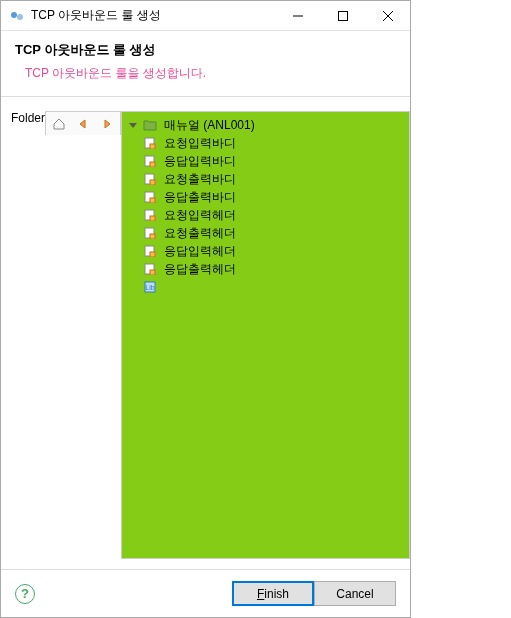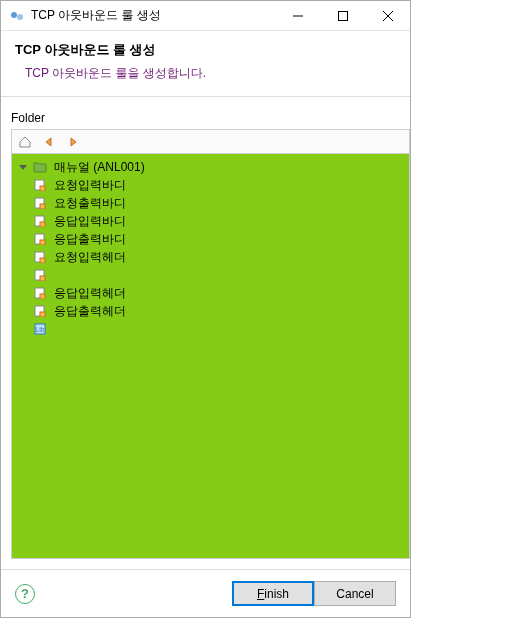--- a/index.html
+++ b/index.html
@@ -7,23 +7,23 @@
     
     .window { width: 411px; height: 618px; border: 1px solid #aaa; display: flex; flex-direction: column; background: #fff; }
     
     .titlebar { height: 30px; display: flex; align-items: center; padding: 0 0 0 8px; background: #fff; border-bottom: 1px solid #e5e5e5; }
     .titlebar .app-icon { width: 16px; height: 16px; margin-right: 6px; }
     .titlebar .title { flex: 1; font-size: 12px; }
     .titlebar .win-btn { width: 45px; height: 29px; display: flex; align-items: center; justify-content: center; cursor: default; }
     
     .header { padding: 10px 14px 14px 14px; border-bottom: 1px solid #ddd; background: #fff; }
     .header .h-title { font-size: 13px; font-weight: bold; margin-bottom: 6px; }
-    .header .h-desc { font-size: 12px; margin-left: 10px; color: #701a75; }
-    
-    .content { flex: 1; padding: 14px 0 10px 10px; display: flex; flex-direction: column; justify-content: space-between; }
+    .header .h-desc { font-size: 12px; margin-left: 10px; color: #ec4899; }
+    
+    .content { flex: 1; padding: 14px 0 10px 10px; display: flex; flex-direction: row; justify-content: space-between; }
     .folder-label { font-size: 12px; margin-bottom: 4px; }
     
     .toolbar { height: 24px; border: 1px solid #ccc; border-bottom: none; display: flex; align-items: center; gap: 6px; padding: 0 4px; background: #fafafa; }
     .tb-btn { width: 18px; height: 18px; display: flex; align-items: center; justify-content: center; cursor: pointer; }
     
     .tree { flex: 1; border: 1px solid #ccc; overflow: auto; padding: 4px 2px; background: #84cc16; }
     .tree ul { list-style: none; padding-left: 0; }
     .tree li { white-space: nowrap; }
     .row { display: flex; align-items: center; height: 18px; padding: 0 2px; }
     .twisty { width: 14px; height: 14px; display: inline-flex; align-items: center; justify-content: center; cursor: pointer; }
@@ -137,33 +137,33 @@
                       </li>
                     <li>
                         <div class="row">
                       <span class="twisty none"></span>
                       <span class="node-icon">
                             <svg width="14" height="12" viewBox="0 0 14 12">
                               <rect x="2" y="1" width="9" height="10" fill="#fff" stroke="#888"></rect>
                               <rect x="7" y="7" width="5" height="5" fill="#ffb74d" stroke="#c07020"></rect>
                             </svg>
                           </span>
+                      <span class="node-label">응답입력바디</span>
+                    </div>
+                      </li>
+                    <li>
+                        <div class="row">
+                      <span class="twisty none"></span>
+                      <span class="node-icon">
+                            <svg width="14" height="12" viewBox="0 0 14 12">
+                              <rect x="2" y="1" width="9" height="10" fill="#fff" stroke="#888"></rect>
+                              <rect x="7" y="7" width="5" height="5" fill="#ffb74d" stroke="#c07020"></rect>
+                            </svg>
+                          </span>
                       <span class="node-label">요청출력바디</span>
-                    </div>
-                      </li>
-                    <li>
-                        <div class="row">
-                      <span class="twisty none"></span>
-                      <span class="node-icon">
-                            <svg width="14" height="12" viewBox="0 0 14 12">
-                              <rect x="2" y="1" width="9" height="10" fill="#fff" stroke="#888"></rect>
-                              <rect x="7" y="7" width="5" height="5" fill="#ffb74d" stroke="#c07020"></rect>
-                            </svg>
-                          </span>
-                      <span class="node-label">응답입력바디</span>
                     </div>
                       </li>
                     <li>
                         <div class="row">
                       <span class="twisty none"></span>
                       <span class="node-icon">
                             <svg width="14" height="12" viewBox="0 0 14 12">
                               <rect x="2" y="1" width="9" height="10" fill="#fff" stroke="#888"></rect>
                               <rect x="7" y="7" width="5" height="5" fill="#ffb74d" stroke="#c07020"></rect>
                             </svg>
@@ -187,20 +187,21 @@
                   </li>
                 <li>
                     <div class="row">
                   <span class="twisty none"></span>
                   <span class="node-icon">
                         <svg width="14" height="12" viewBox="0 0 14 12">
                           <rect x="2" y="1" width="9" height="10" fill="#fff" stroke="#888"></rect>
                           <rect x="7" y="7" width="5" height="5" fill="#ffb74d" stroke="#c07020"></rect>
                         </svg>
                       </span>
+                  <span class="node-label">요청출력헤더</span>
                 </div>
                   </li>
                 <li>
                     <div class="row">
                   <span class="twisty none"></span>
                   <span class="node-icon">
                         <svg width="14" height="12" viewBox="0 0 14 12">
                           <rect x="2" y="1" width="9" height="10" fill="#fff" stroke="#888"></rect>
                           <rect x="7" y="7" width="5" height="5" fill="#ffb74d" stroke="#c07020"></rect>
                         </svg>

